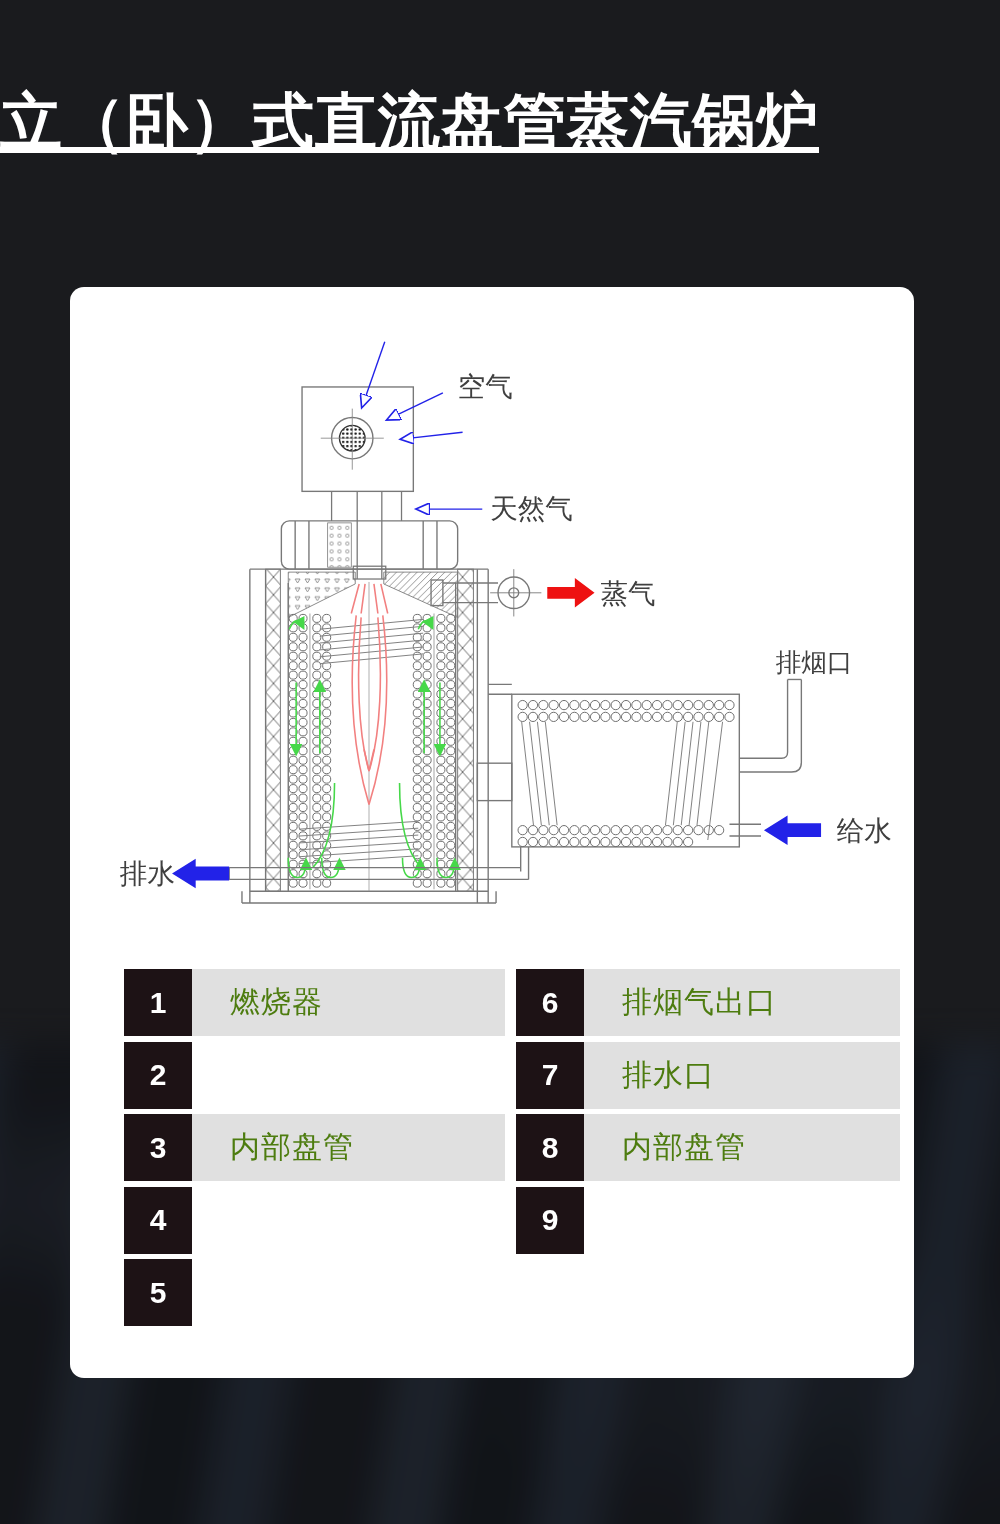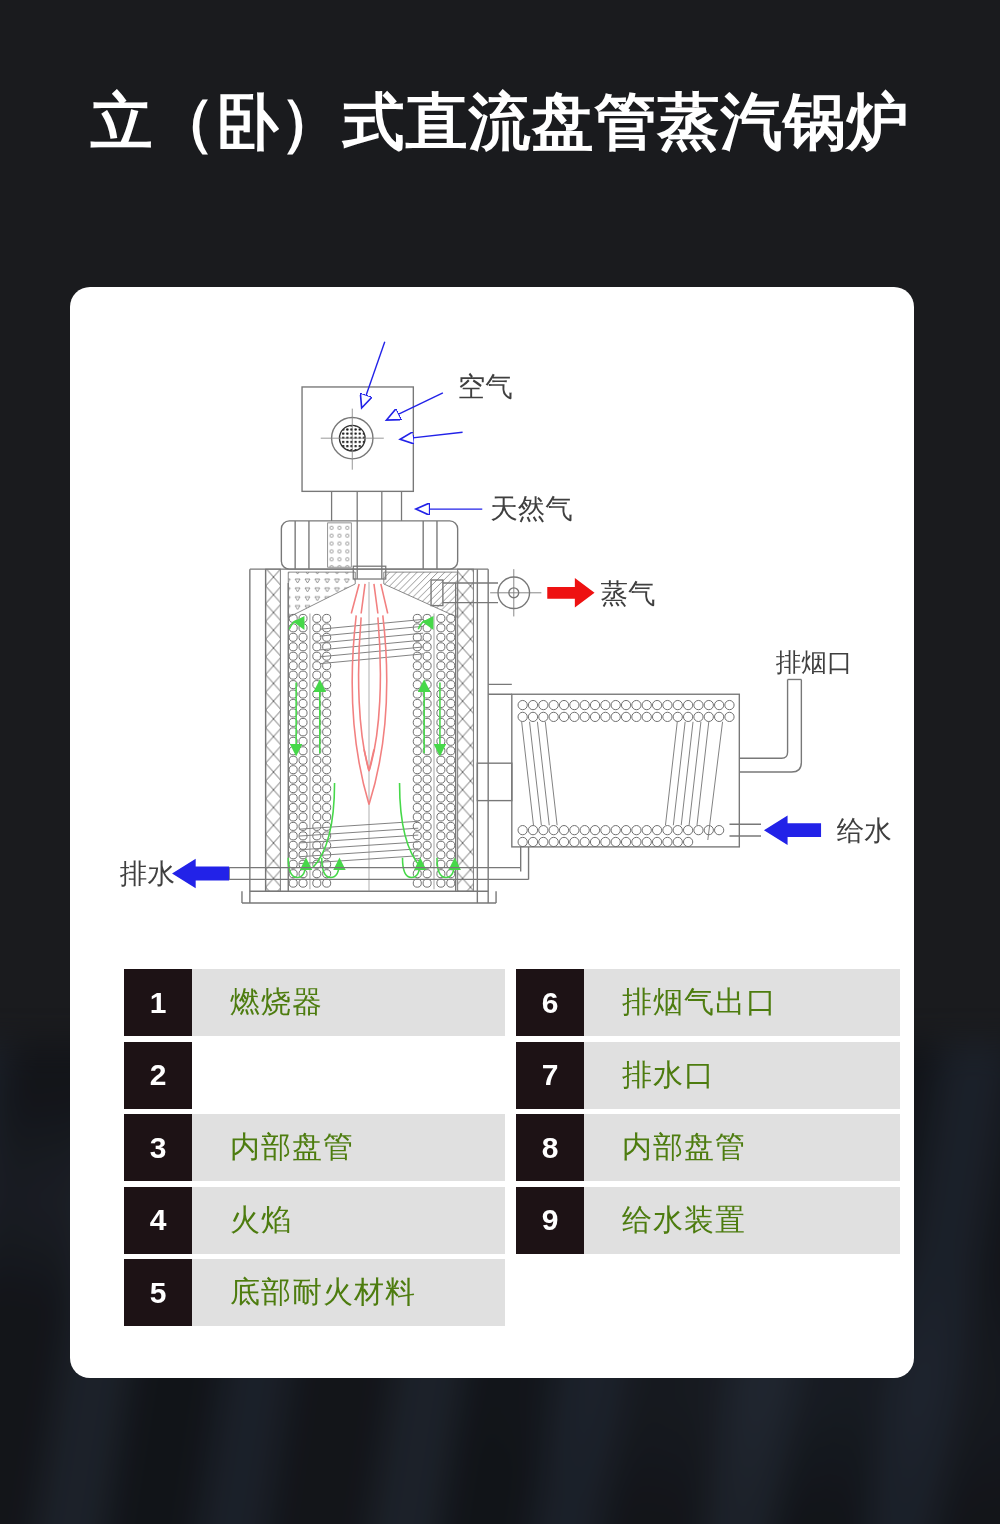--- a/index.html
+++ b/index.html
@@ -12,26 +12,26 @@
     position:absolute;left:-60px;right:-60px;bottom:-40px;height:520px;
     background:
       radial-gradient(420px 160px at 18% 30%, rgba(54,64,80,.30), rgba(0,0,0,0) 70%),
       radial-gradient(520px 200px at 78% 66%, rgba(46,56,72,.25), rgba(0,0,0,0) 70%),
       repeating-linear-gradient(99deg,#1b212b 0 70px,#121419 70px 170px,#1d232c 170px 240px,#101318 240px 330px);
     filter:blur(16px);
     opacity:.85;
   }
   .title{
     position:absolute;top:84px;left:0;width:1000px;
-    text-align:center;color:#ffffff;
-    font-size:62px;font-weight:800;letter-spacing:1px;line-height:1.22;
+    text-align:left;color:#ffffff;
+    font-size:62px;font-weight:800;letter-spacing:1px;line-height:1.22;text-decoration:underline;
   }
   .card{
     position:absolute;left:70px;top:287px;width:844px;height:1091px;
-    background:#ffffff;border-radius:20px;
+    background:#ffffff;border-radius:14px;
   }
   .diagram{position:absolute;left:0;top:33px;width:860px;height:650px;}
   svg text{font-family:"DejaVu Serif","Liberation Serif",serif;fill:#3f3f3f;}
   .legend{
     position:absolute;left:54px;top:682px;width:766px;
     display:grid;grid-template-columns:381px 384px;column-gap:11px;
   }
   .lcol{display:flex;flex-direction:column;row-gap:5px;}
   .lrow{display:flex;height:67px;margin-bottom:0.5px;}
   .num{
@@ -538,39 +538,36 @@
       </div>
       <div class="lrow">
         <div class="num">2</div>
       </div>
       <div class="lrow">
         <div class="num">3</div>
         <div class="lbl">内部盘管</div>
       </div>
       <div class="lrow">
         <div class="num">4</div>
-        <div class="lbl">火焰</div>
       </div>
       <div class="lrow">
         <div class="num">5</div>
-        <div class="lbl">底部耐火材料</div>
       </div>
     </div>
     <div class="lcol">
       <div class="lrow">
         <div class="num">6</div>
         <div class="lbl">排烟气出口</div>
       </div>
       <div class="lrow">
         <div class="num">7</div>
         <div class="lbl">排水口</div>
       </div>
       <div class="lrow">
         <div class="num">8</div>
         <div class="lbl">内部盘管</div>
       </div>
       <div class="lrow">
         <div class="num">9</div>
-        <div class="lbl">给水装置</div>
       </div>
     </div>
   </div>
 </div>
 
 </body></html>

